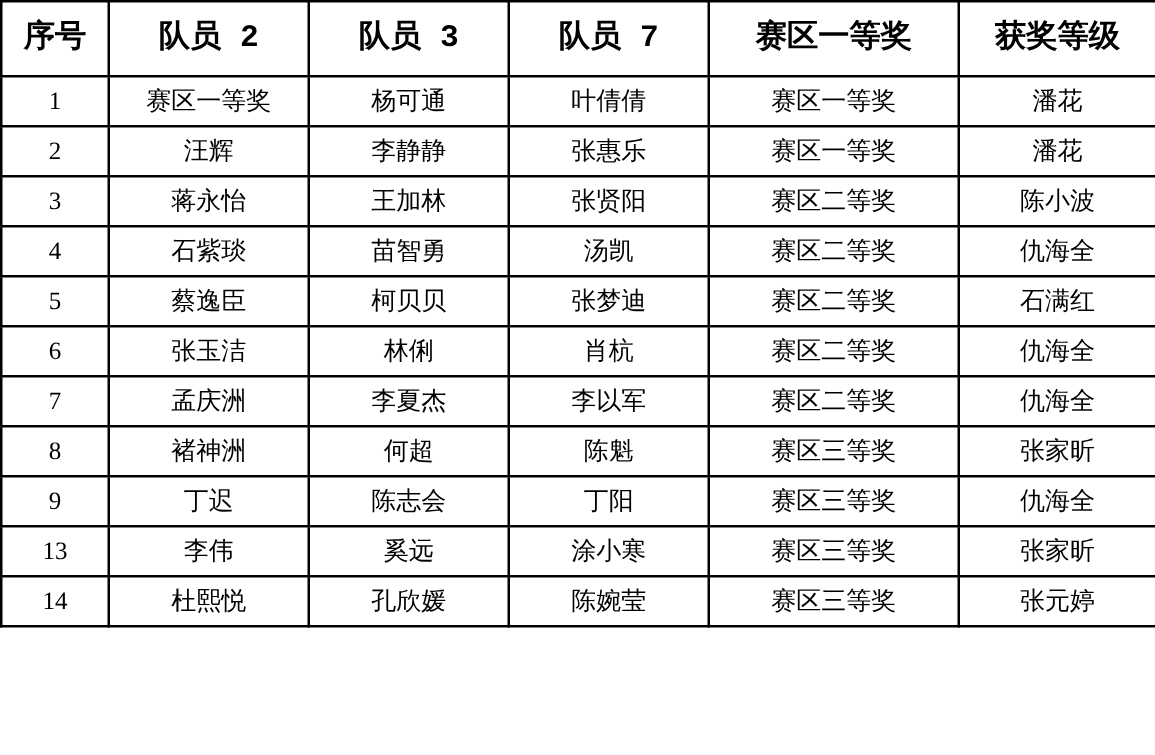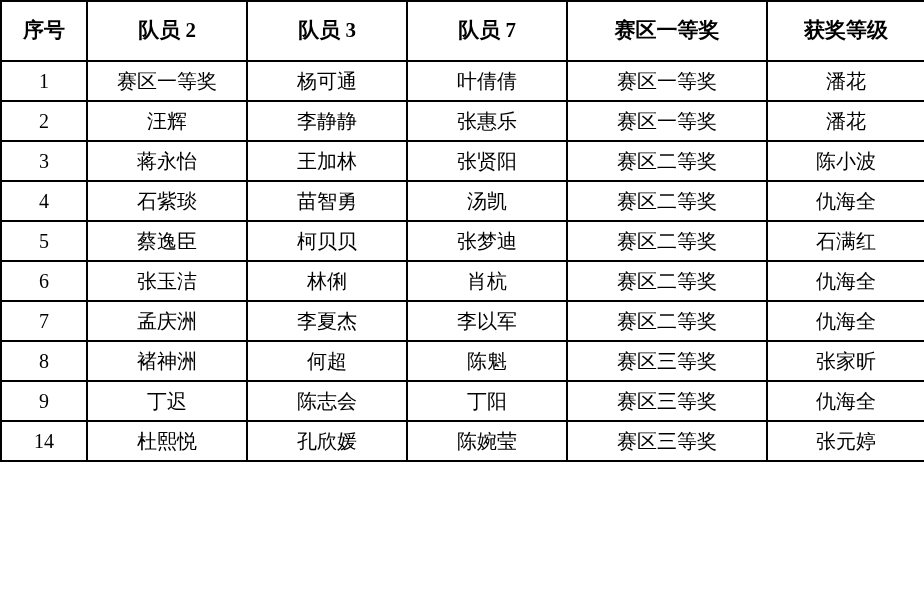--- a/index.html
+++ b/index.html
@@ -23,21 +23,22 @@
     border: 2px solid #000000;
     text-align: center;
     vertical-align: middle;
     font-size: 20px;
     line-height: 1.1;
     padding: 0;
   }
   #award-table thead th {
     height: 58px;
     font-weight: bold;
-    font-size: 21px;
+    font-size: 25px;
+    font-family: Liberation Mono, monospace;
   }
   #award-table tbody td {
     height: 38px;
     font-weight: normal;
   }
   
   col.c0 { width: 86px; }
   col.c1 { width: 160px; }
   col.c2 { width: 160px; }
   col.c3 { width: 160px; }
@@ -133,20 +134,28 @@
     </tr>
     <tr>
       <td>9</td>
       <td>丁迟</td>
       <td>陈志会</td>
       <td>丁阳</td>
       <td>赛区三等奖</td>
       <td>仇海全</td>
     </tr>
     <tr>
+      <td>13</td>
+      <td>李伟</td>
+      <td>奚远</td>
+      <td>涂小寒</td>
+      <td>赛区三等奖</td>
+      <td>张家昕</td>
+    </tr>
+    <tr>
       <td>14</td>
       <td>杜熙悦</td>
       <td>孔欣媛</td>
       <td>陈婉莹</td>
       <td>赛区三等奖</td>
       <td>张元婷</td>
     </tr>
   </tbody>
 </table>
 

